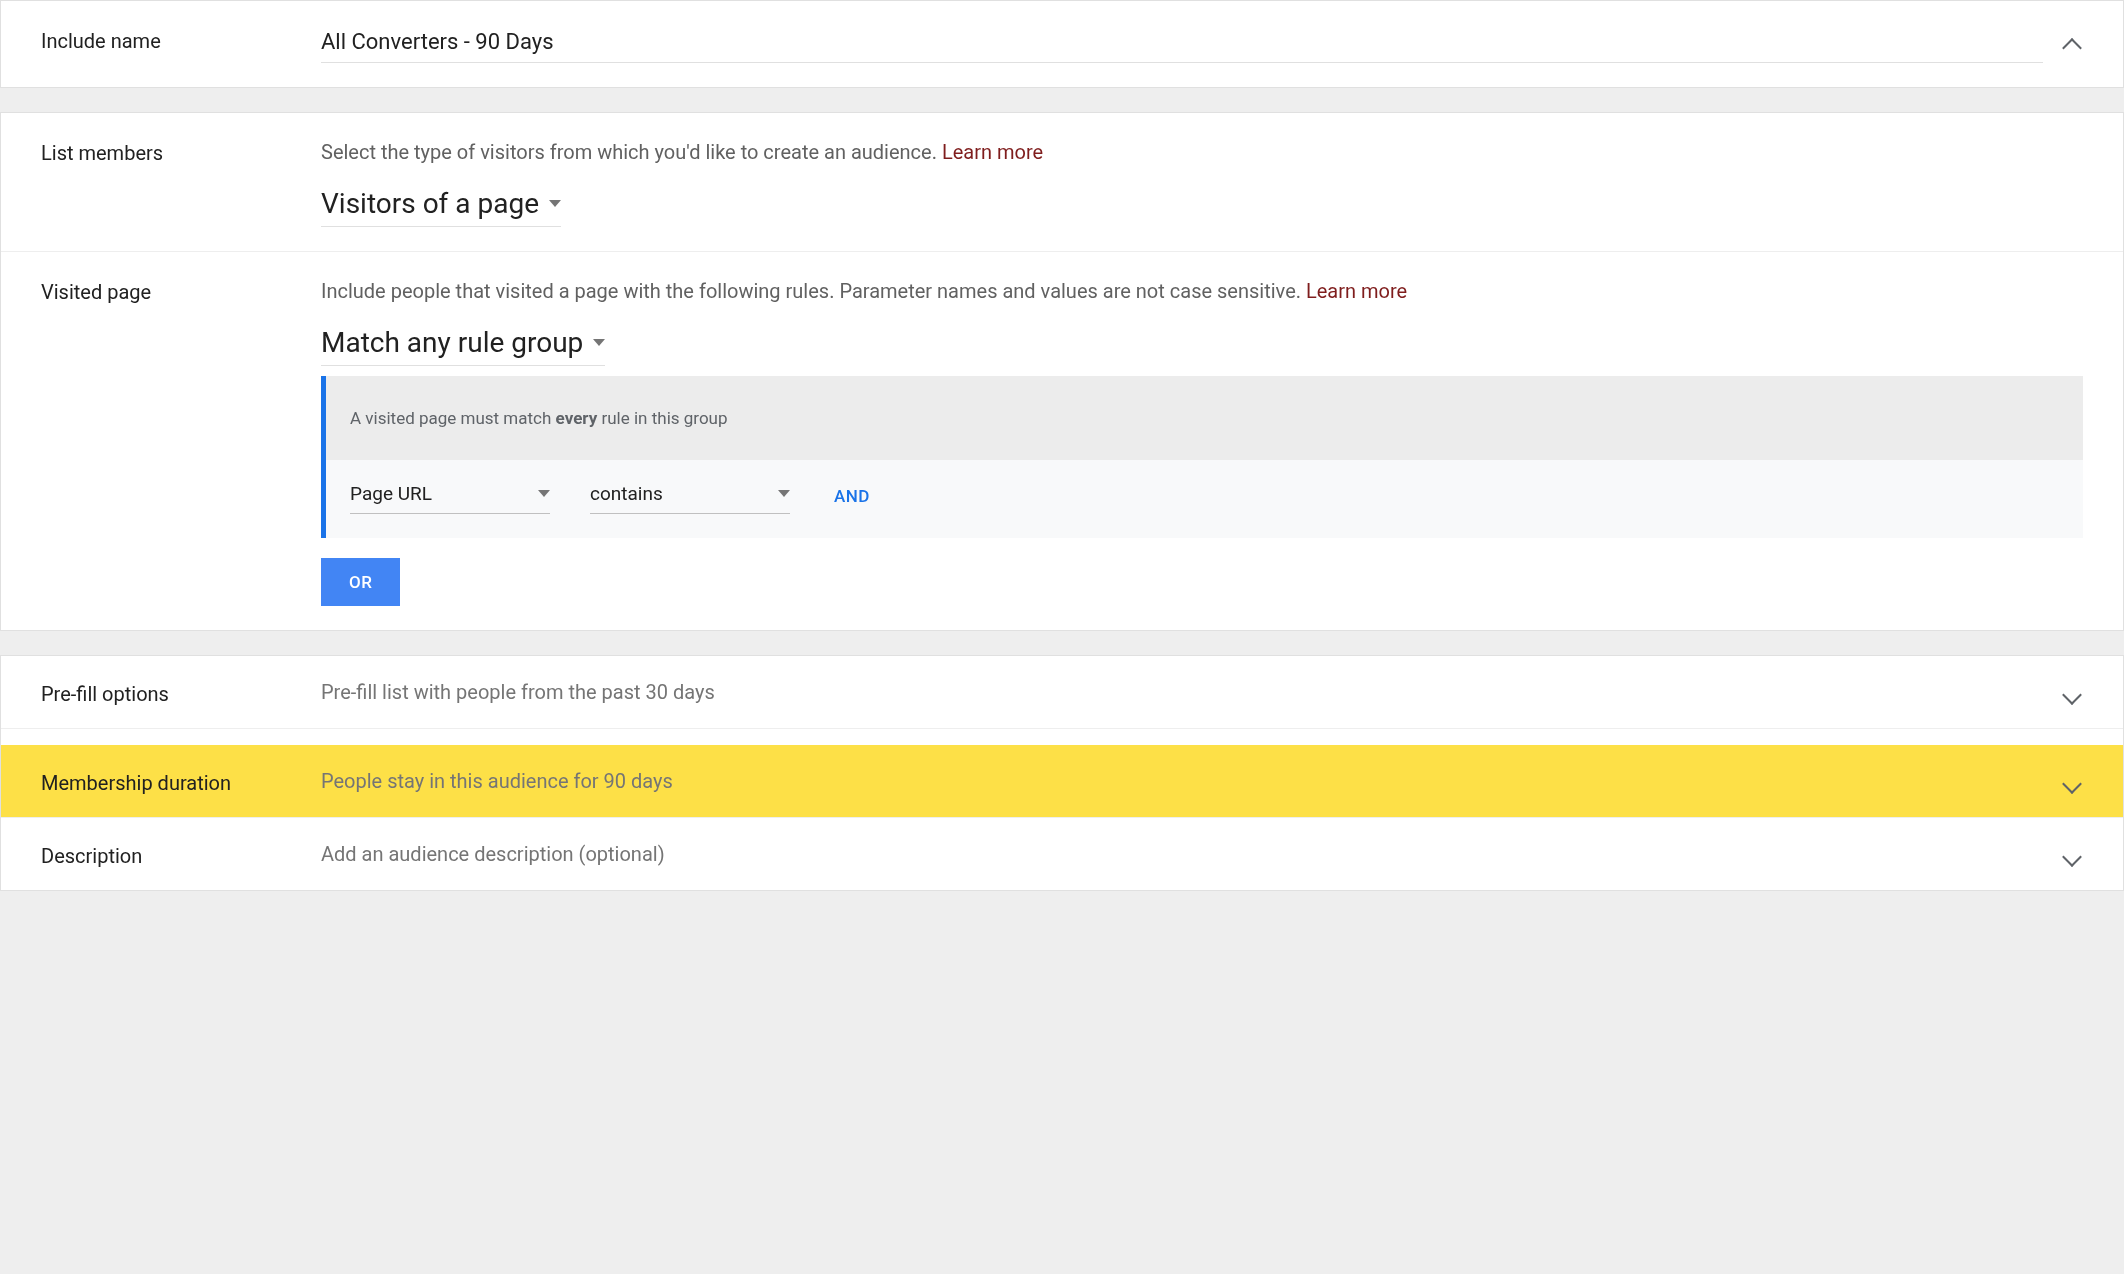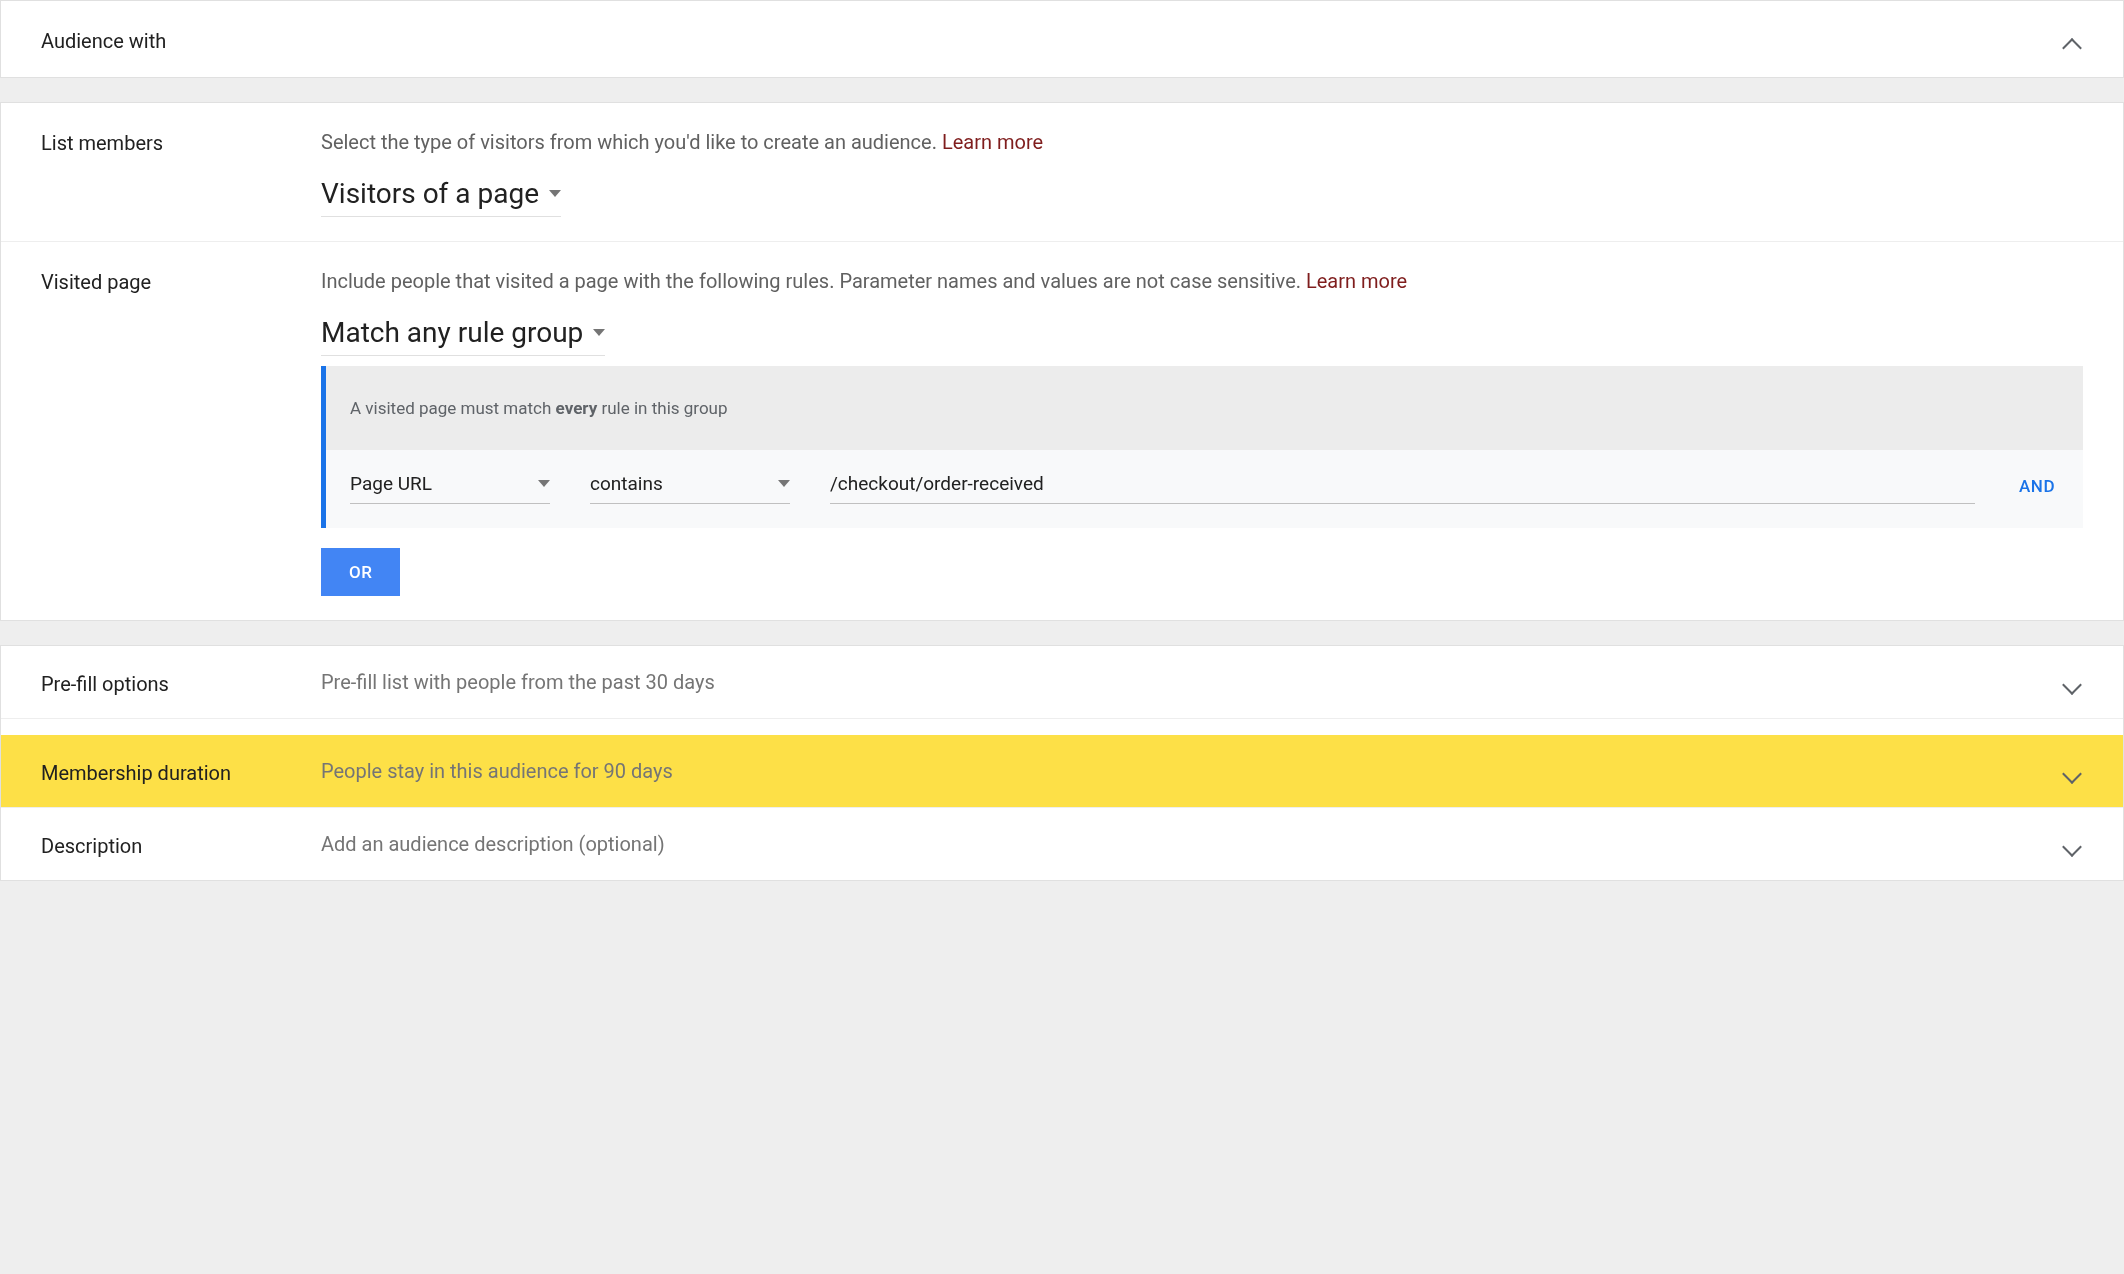--- a/index.html
+++ b/index.html
@@ -195,21 +195,24 @@
       padding-right: 40px;
     }
   </style>
 </head>
 <body>
 
 <div class="container">
 
   <div class="card">
     <div class="row">
-      <div class="label-col">Audience with</div>
+      <div class="label-col">Include name</div>
+      <div class="content-col audience-name-content">
+        <input type="text" class="text-input" value="All Converters - 90 Days" style="">
+      </div>
       <span class="chevron up"></span>
     </div>
   </div>
 
   <div class="card">
 
     <div class="row with-border">
       <div class="label-col">List members</div>
       <div class="content-col">
         <div class="helper-text">
@@ -239,21 +242,20 @@
           </div>
           <div class="rule-row">
             <div class="rule-dropdown rule-field-1">
               <span class="rule-dropdown-text">Page URL</span>
               <span class="caret"></span>
             </div>
             <div class="rule-dropdown rule-field-2">
               <span class="rule-dropdown-text">contains</span>
               <span class="caret"></span>
             </div>
-            <input type="text" class="rule-value" value="/checkout/order-received" style="">
             <button class="and-btn">AND</button>
           </div>
         </div>
 
         <button class="or-btn">OR</button>
       </div>
     </div>
   </div>
 
   <div class="collapse-card">

